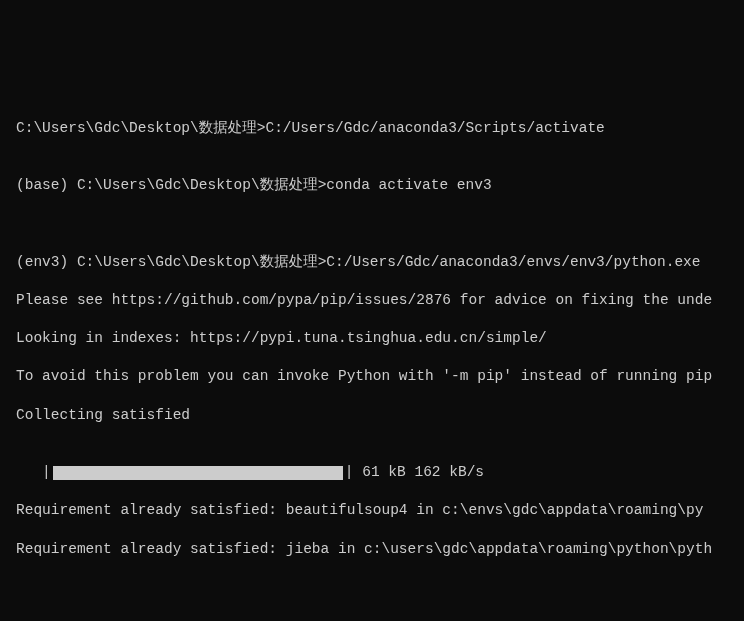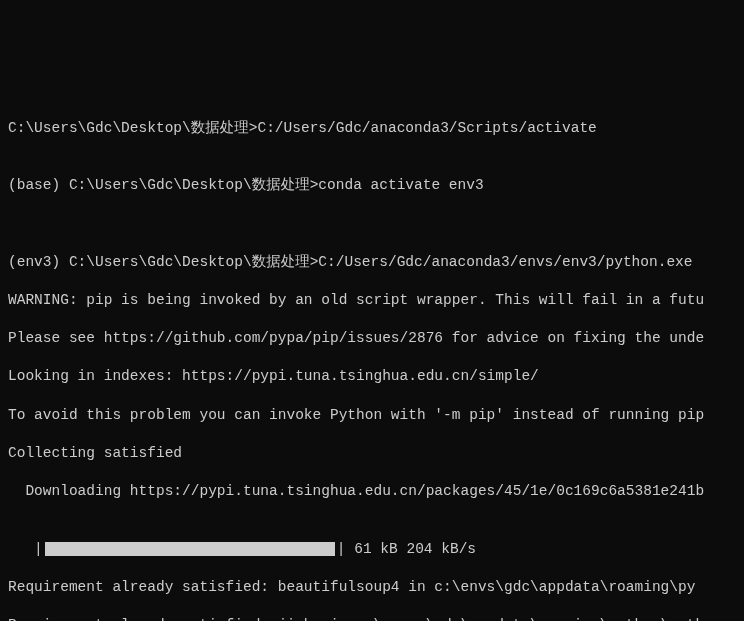--- a/index.html
+++ b/index.html
@@ -11,21 +11,21 @@
     font-size: 14.5px;
     line-height: 1.32;
     width: 744px;
     height: 621px;
     overflow: hidden;
     white-space: pre;
   }
   .term {
     padding: 4px 8px 0 8px;
   }
-  .line { white-space: pre; }
+  .line { white-space: pre; margin-left: 8px; }
   .barwrap { display:flex; align-items:center; }
   .bar-pipe { color:#cccccc; }
   .bar {
     display:inline-block;
     height: 14px;
     background:#cccccc;
     vertical-align: middle;
     margin: 0 2px;
   }
 </style>
@@ -34,28 +34,26 @@
 
 
 
 <div class="term">
 <div class="line">C:\Users\Gdc\Desktop\数据处理&gt;C:/Users/Gdc/anaconda3/Scripts/activate</div>
 <div class="line"></div>
 <div class="line">(base) C:\Users\Gdc\Desktop\数据处理&gt;conda activate env3</div>
 <div class="line"></div>
 <div class="line"></div>
 <div class="line">(env3) C:\Users\Gdc\Desktop\数据处理&gt;C:/Users/Gdc/anaconda3/envs/env3/python.exe</div>
-<div class="line">WARNING: pip is being invoked by an old script wrapper. This will fail in a futu</div>
 <div class="line">Please see https://github.com/pypa/pip/issues/2876 for advice on fixing the unde</div>
 <div class="line">Looking in indexes: https://pypi.tuna.tsinghua.edu.cn/simple/</div>
 <div class="line">To avoid this problem you can invoke Python with '-m pip' instead of running pip</div>
 <div class="line">Collecting satisfied</div>
-<div class="line">  Downloading https://pypi.tuna.tsinghua.edu.cn/packages/45/1e/0c169c6a5381e241b</div>
 <div class="line"></div>
-<div class="line barwrap"><span class="bar-pipe">   |</span><span class="bar" style="width:290px"></span><span class="bar-pipe">| 61 kB 204 kB/s</span></div>
+<div class="line barwrap"><span class="bar-pipe">   |</span><span class="bar" style="width:290px"></span><span class="bar-pipe">| 61 kB 162 kB/s</span></div>
 <div class="line">Requirement already satisfied: beautifulsoup4 in c:\envs\gdc\appdata\roaming\py</div>
 <div class="line">Requirement already satisfied: jieba in c:\users\gdc\appdata\roaming\python\pyth</div>
 
 
 
 
 
 
 
 

